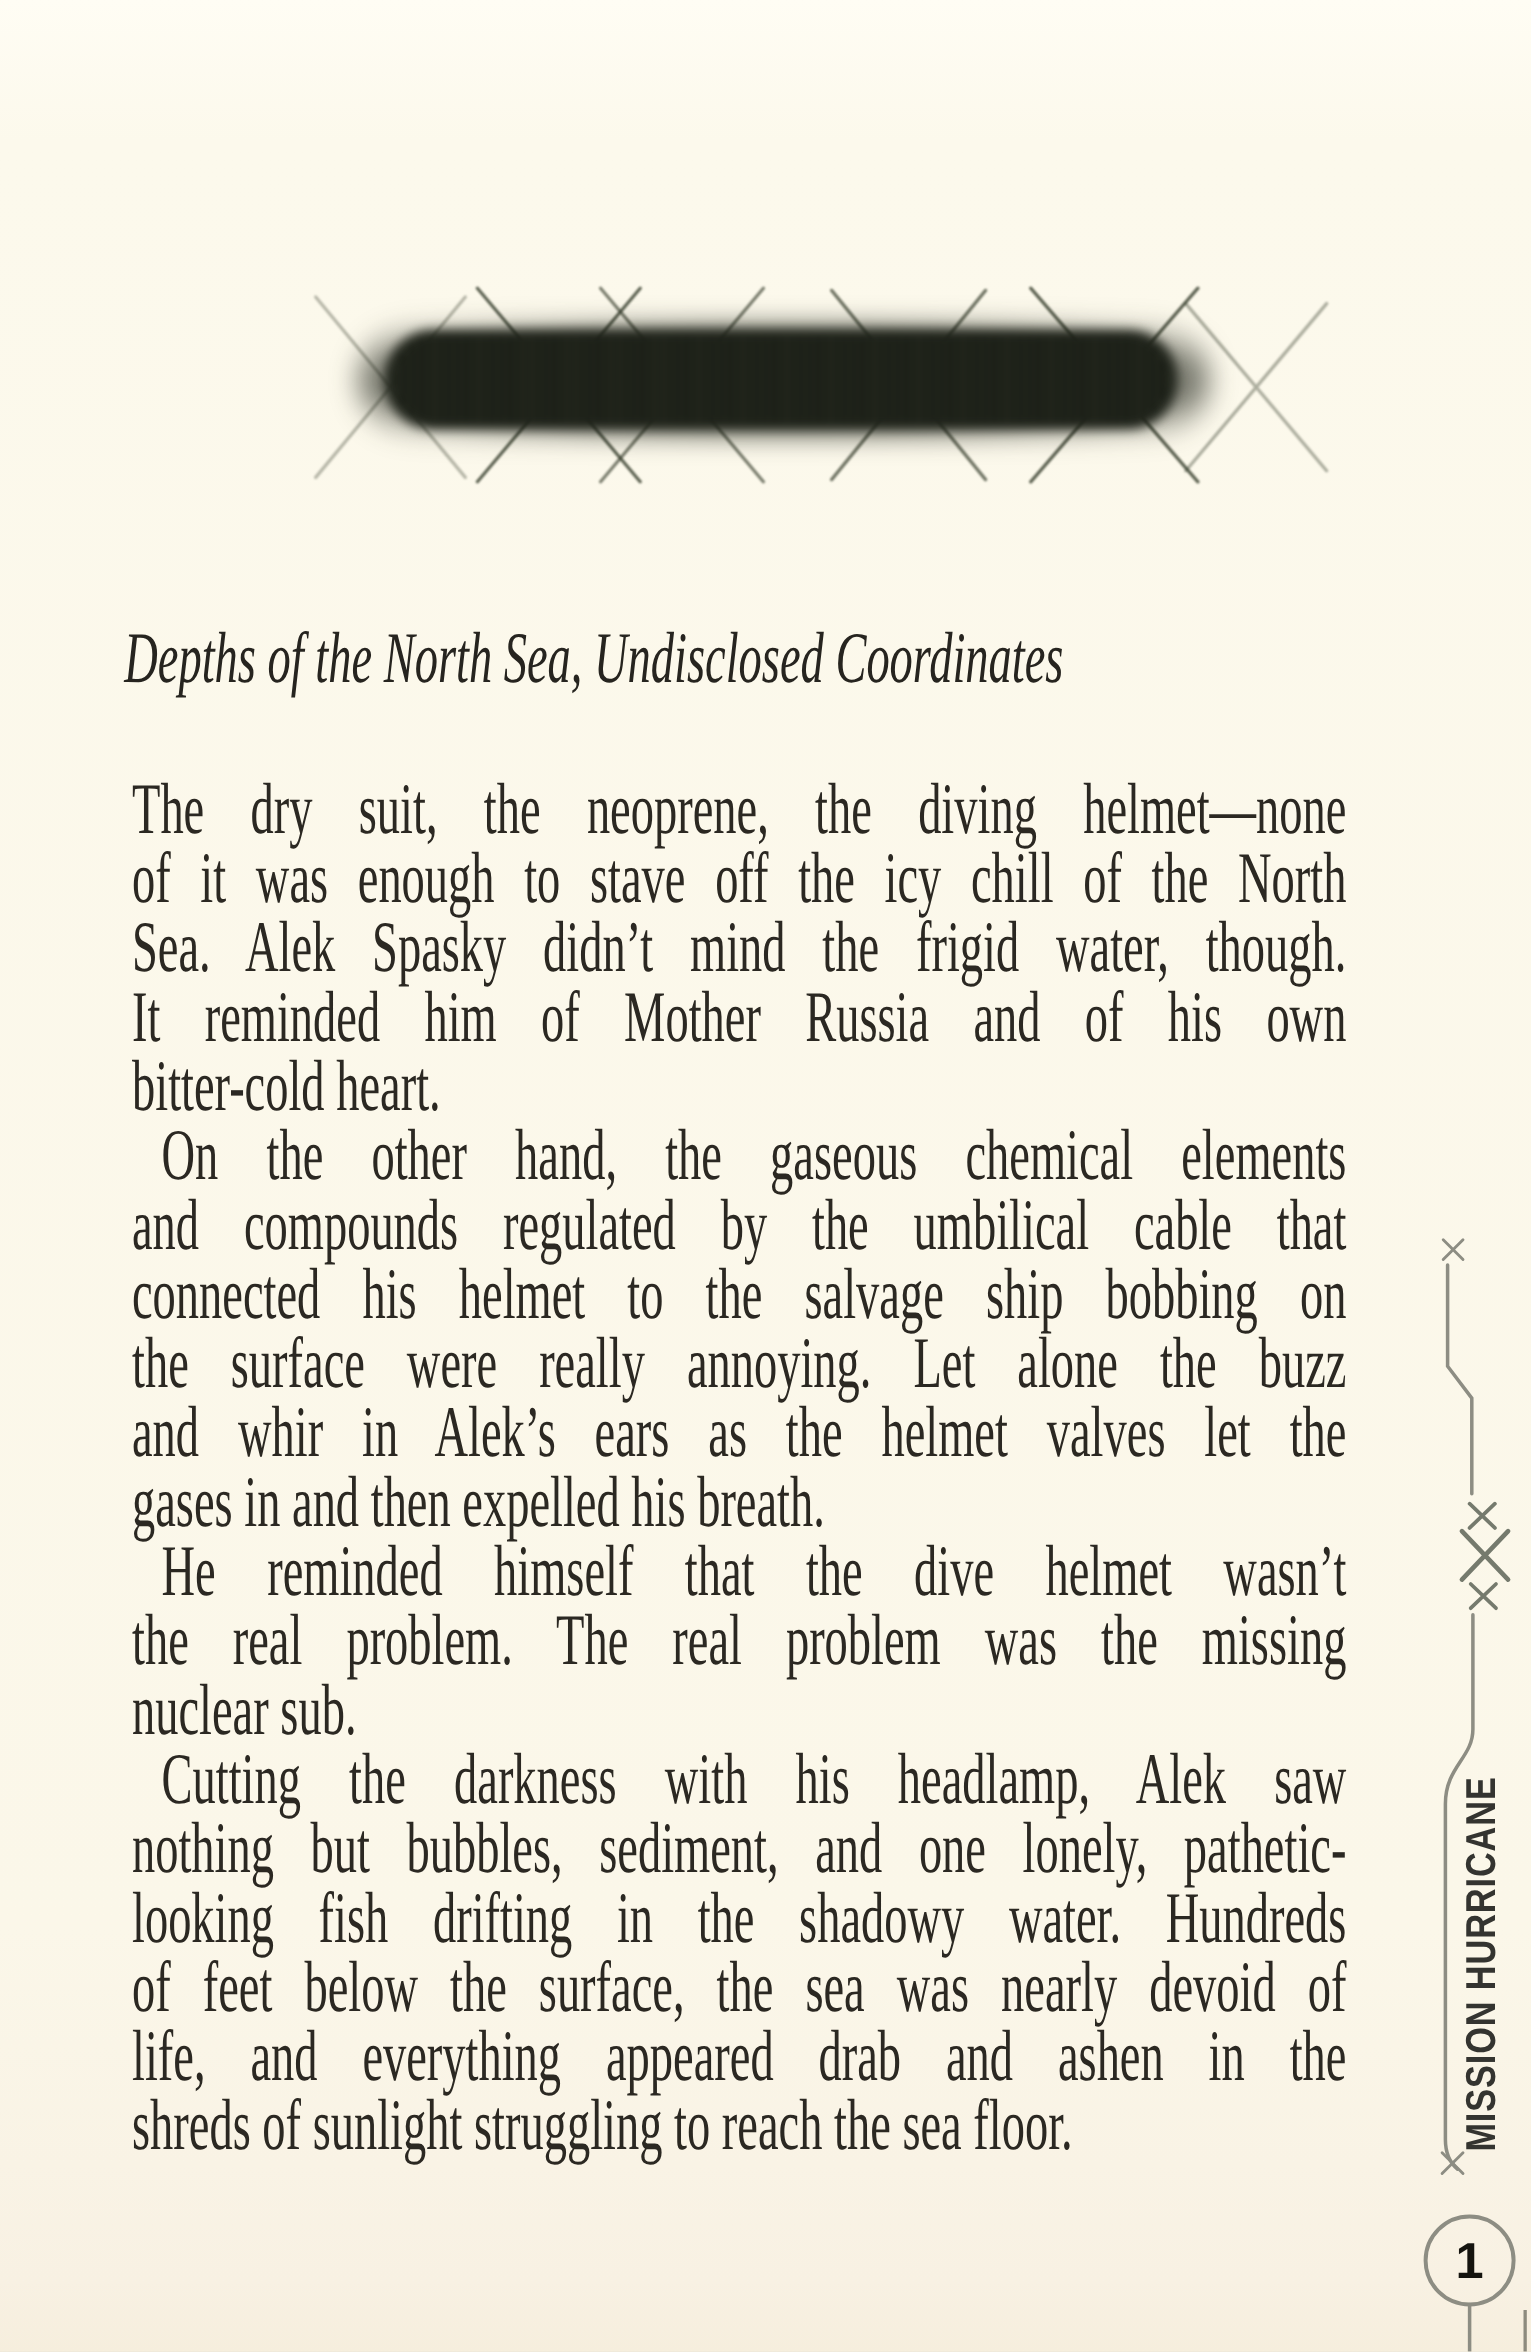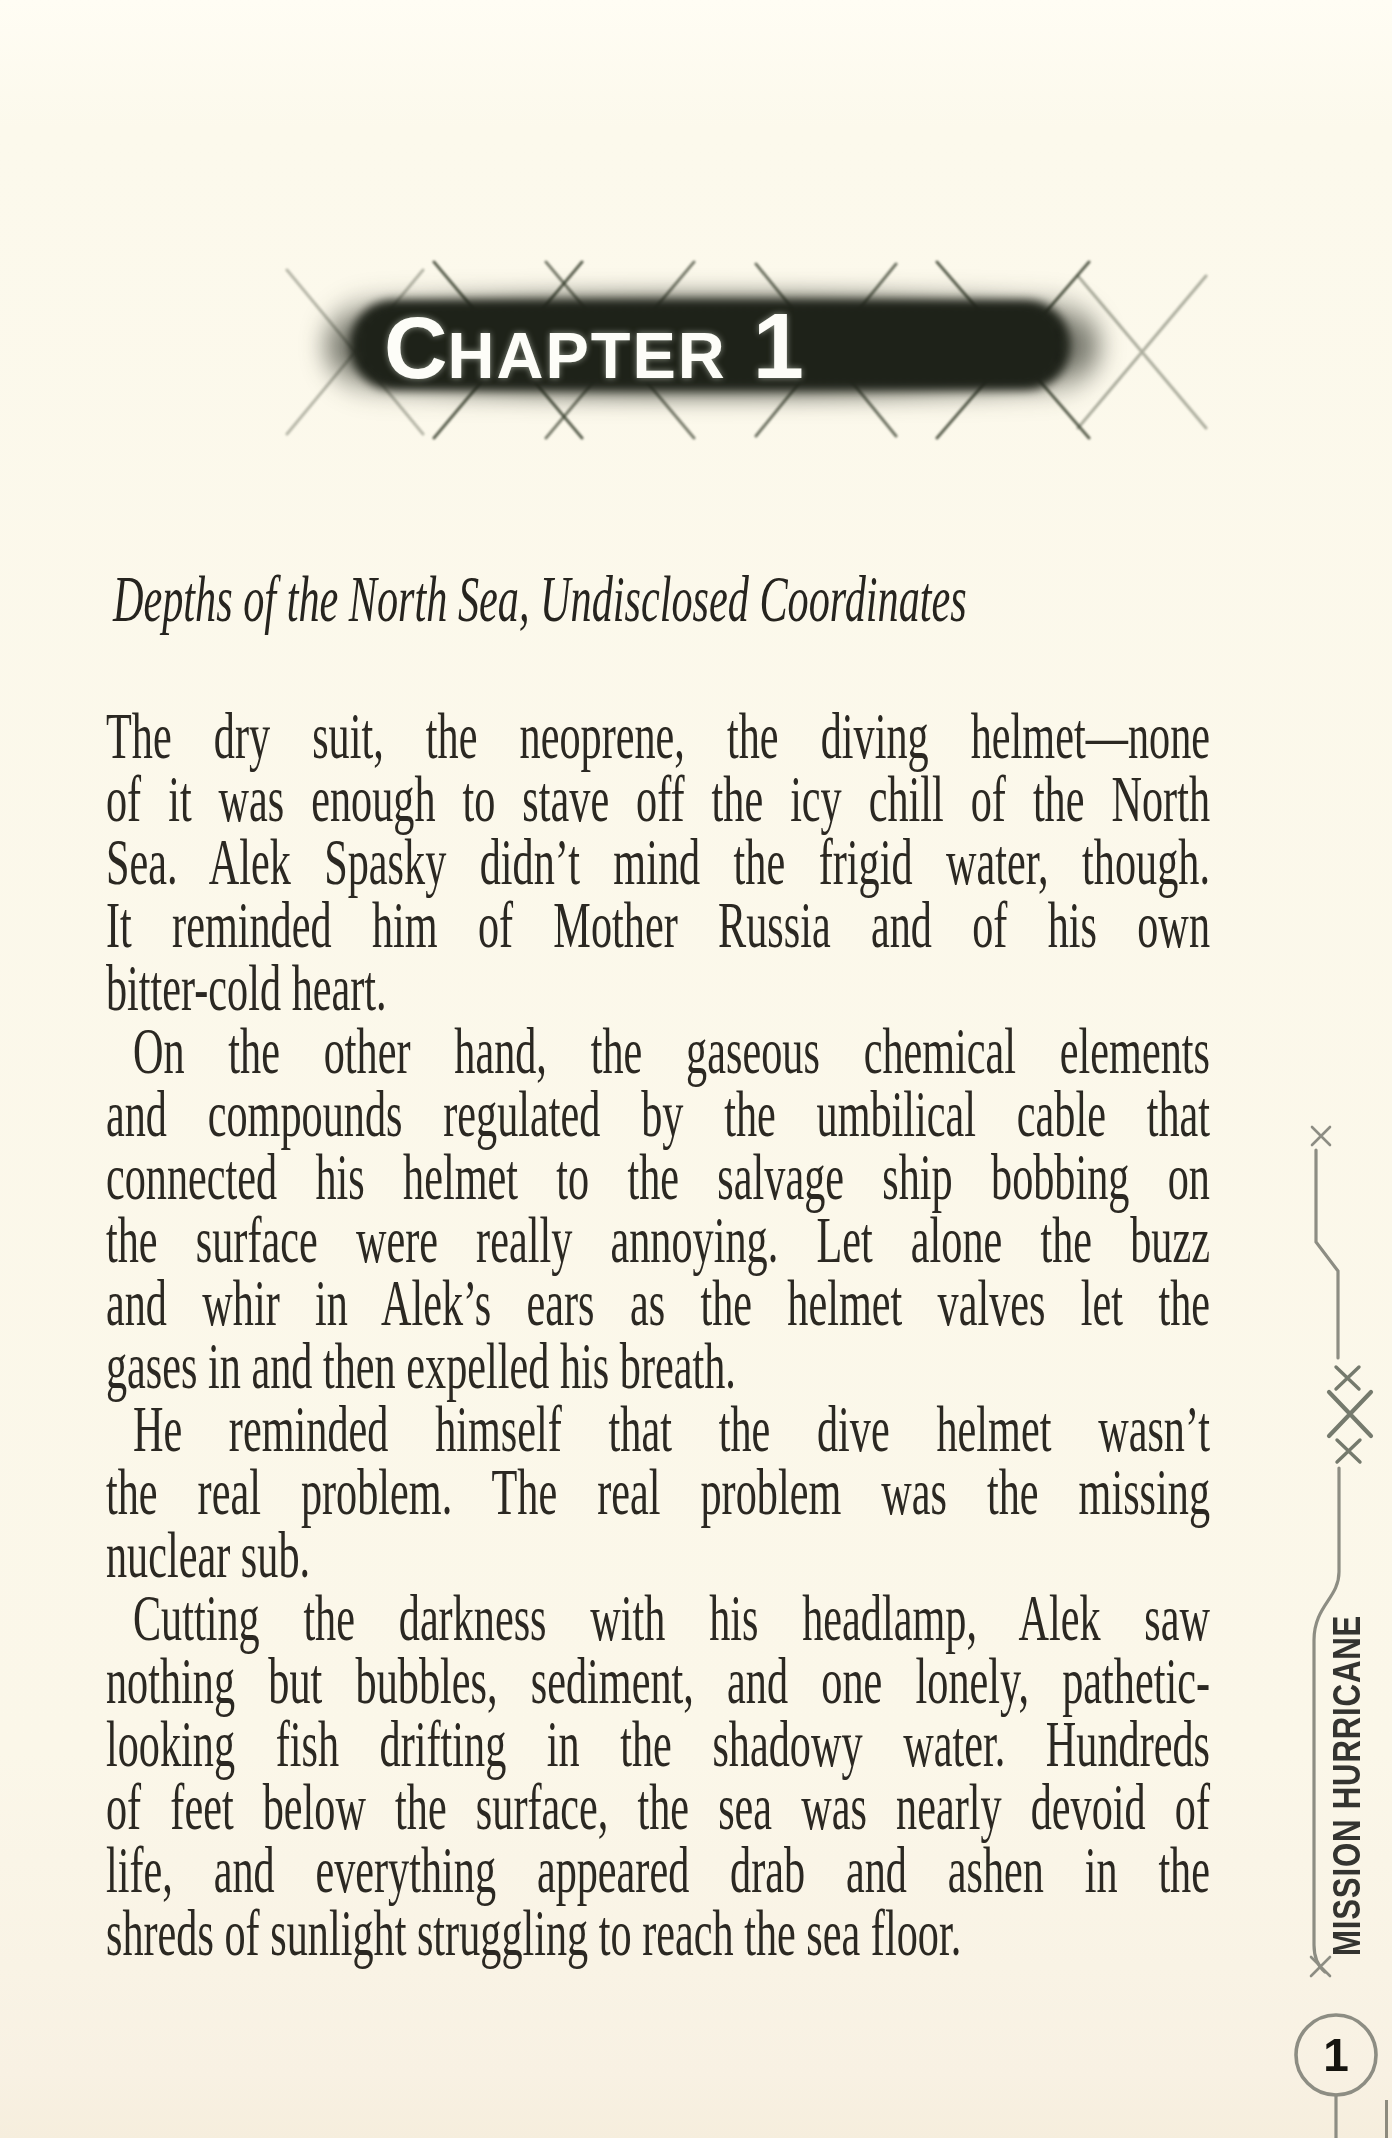--- a/index.html
+++ b/index.html
@@ -35,21 +35,21 @@
   .ch-big{font-size:88px;}
   .ch-small{font-size:65px;letter-spacing:2px;}
   .ch-num{font-size:92px;margin-left:26px;}
   
   .subtitle{
     position:absolute;left:113px;top:567px;width:1500px;
     font:italic 66px/63px "Liberation Serif",serif;color:#26241f;
     transform:scaleX(0.64);transform-origin:0 0;white-space:nowrap;
   }
   
-  .column{position:absolute;left:106px;top:704px;width:1104px;}
+  .column{position:absolute;left:120px;top:704px;width:1104px;}
   .ln{
     width:1725px;transform:scaleX(0.64);transform-origin:0 0;
     font:66px/63px "Liberation Serif",serif;color:#2b2822;
     height:63px;
   }
   .j{text-align:justify;text-align-last:justify;}
   .l{text-align:left;}
   .ind{text-indent:42px;}
   
   .sidebar-svg{position:absolute;left:1290px;top:1115px;width:100px;height:1023px;}
@@ -99,21 +99,20 @@
         </g>
         <g opacity="0.4">
           <line x1="798" y1="36" x2="926" y2="188"></line>
             <line x1="926" y1="36" x2="798" y2="188"></line>
         </g>
       </g>
     </svg>
     <div class="band-soft"></div>
     <div class="band-core"></div>
     <div class="band-texture"></div>
-    <div class="chapter-title"><span class="ch-big">C</span><span class="ch-small">HAPTER</span><span class="ch-big ch-num">1</span></div>
   </div>
 
   <div class="subtitle">Depths of the North Sea, Undisclosed Coordinates</div>
 
   <div class="column">
     <div class="ln j">The dry suit, the neoprene, the diving helmet—none</div>
     <div class="ln j">of it was enough to stave off the icy chill of the North</div>
     <div class="ln j">Sea. Alek Spasky didn’t mind the frigid water, though.</div>
     <div class="ln j">It reminded him of Mother Russia and of his own</div>
     <div class="ln l">bitter-cold heart.</div>

